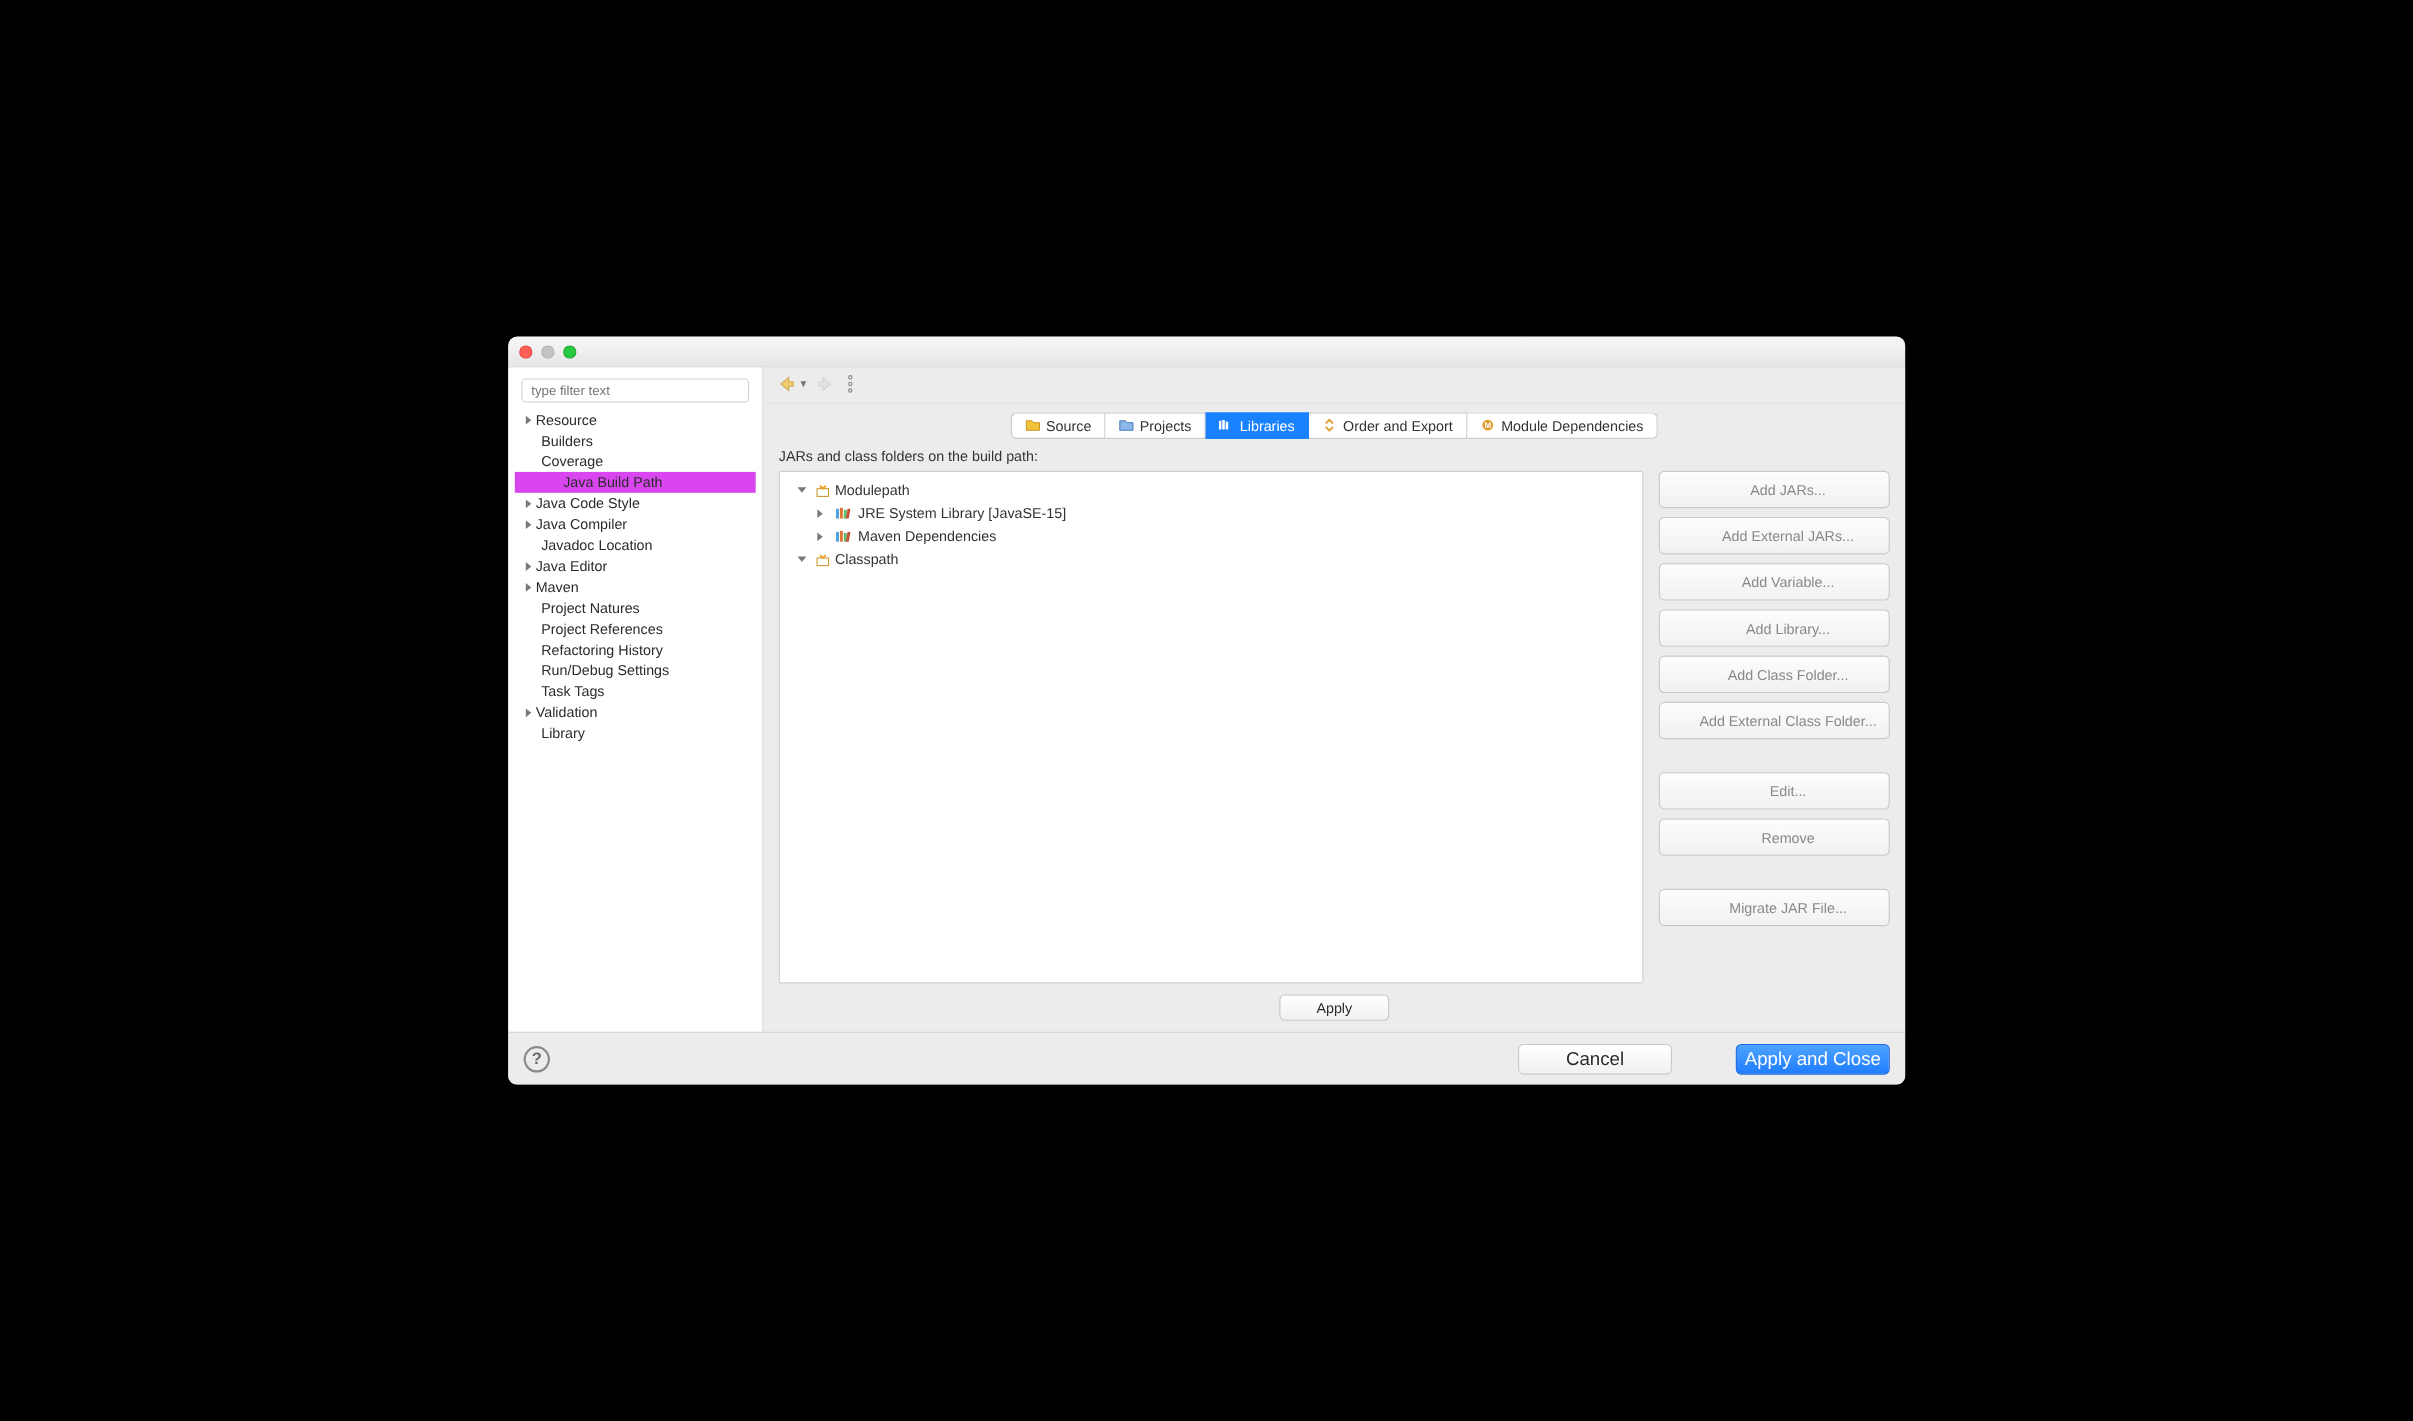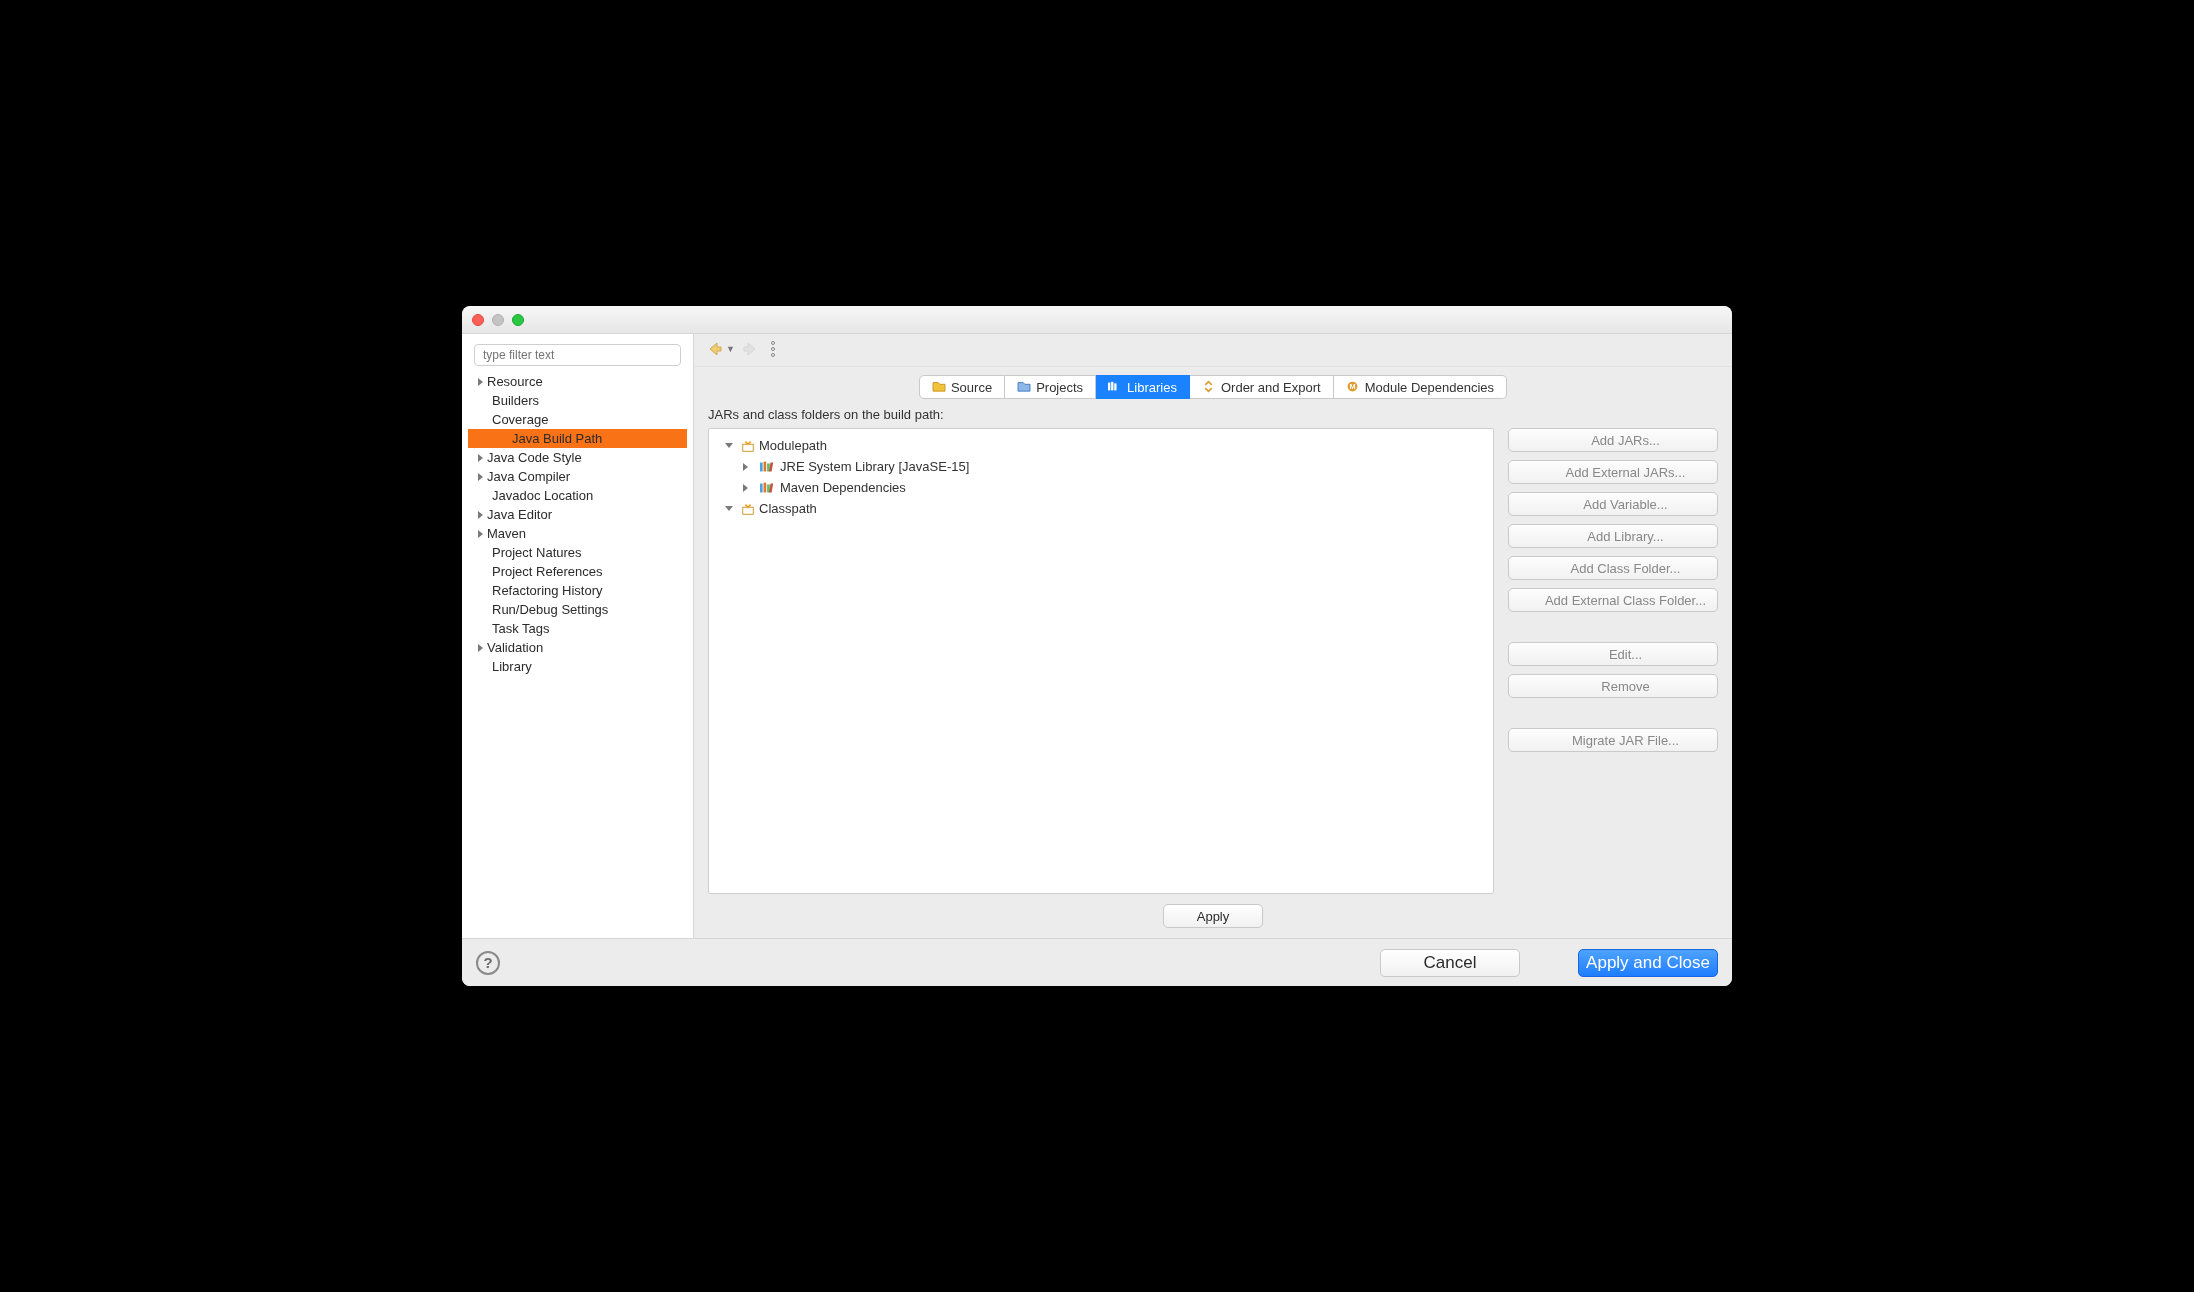--- a/index.html
+++ b/index.html
@@ -30,21 +30,21 @@
     font-size:12px; padding:0 8px; color:#9a9a9a; background:#fff;
   }
   .nav { font-size:13px; color:#2b2b2b; }
   .nav-item { display:flex; align-items:center; height:19px; padding-left:10px; cursor:default; }
   .nav-item.exp::before {
     content:""; display:inline-block; width:0;height:0;
     border-left:5px solid #7a7a7a; border-top:4px solid transparent; border-bottom:4px solid transparent;
     margin-right:4px;
   }
   .nav-item.noexp { padding-left:24px; }
-  .nav-item.selected { background:#f97316;padding-left:44px; }
+  .nav-item.selected { background:#d946ef;padding-left:44px; }
   .content { flex:1; display:flex; flex-direction:column; background:#ececec; min-width:0; }
   .msgbar {
     display:flex; align-items:center; gap:8px; padding:6px 10px 8px 12px; border-bottom:1px solid #e2e2e2;
   }
   .msgbox {
     flex:1; background:#fff; border:1px solid #d7d7d7; border-radius:3px;
     display:flex; align-items:center; height:24px; padding:0 8px; font-size:13px; color:#333;
     gap:8px;
   }
   .warn-icon {
@@ -76,21 +76,21 @@
   }
   .tnode { display:flex; align-items:center; height:21px; gap:4px; }
   .twist { width:0;height:0;border-top:5px solid #7a7a7a;border-left:4px solid transparent;border-right:4px solid transparent; margin:0 4px 0 6px;}
   .twist.closed { border-top:none;border-left:5px solid #7a7a7a;border-top:4px solid transparent;border-bottom:4px solid transparent;}
   .depth1 { padding-left:6px; }
   .depth2 { padding-left:24px; }
   .mp-icon { width:14px;height:14px; }
   .lib-icon { width:16px;height:12px; }
   .side-buttons { width:210px; display:flex; flex-direction:column; gap:8px; }
   .btn {
-    height:24px; background:linear-gradient(#fdfdfd,#f1f1f1); border:1px solid #c9c9c9; border-radius:5px;
+    height:34px; background:linear-gradient(#fdfdfd,#f1f1f1); border:1px solid #c9c9c9; border-radius:5px;
     font-size:13px; color:#888; display:flex; align-items:center; justify-content:center;padding-left:25px;
   }
   .gap { height:14px; }
   .apply-row { display:flex; justify-content:center; padding:0 14px 10px 14px; }
   .apply-btn {
     width:100px; height:24px; background:linear-gradient(#ffffff,#f1f1f1); border:1px solid #c9c9c9;
     border-radius:5px; font-size:13px; color:#2b2b2b;
   }
   .footer {
     height:48px; border-top:1px solid #d6d6d6; display:flex; align-items:center;

